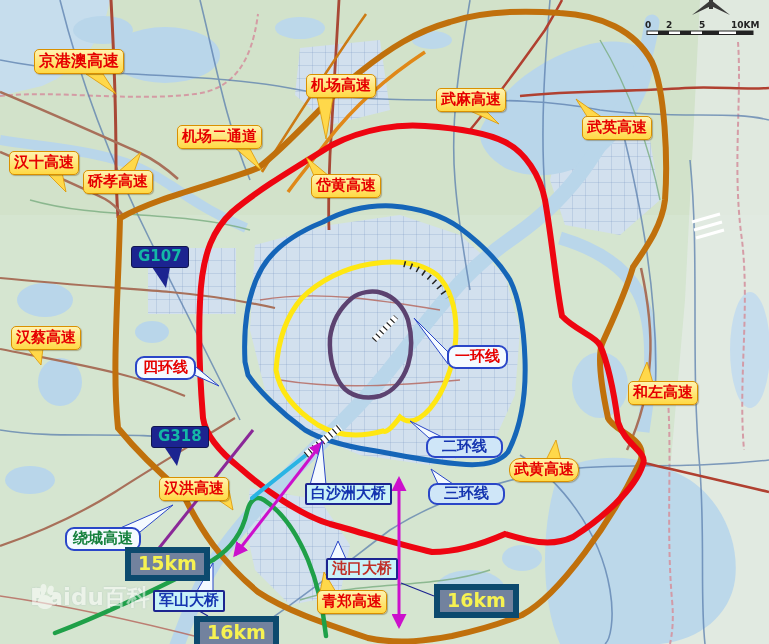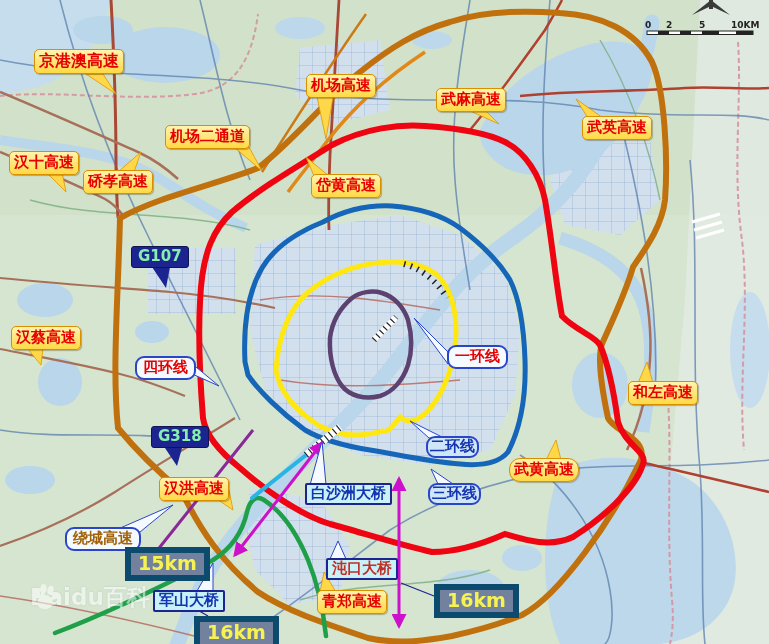--- a/index.html
+++ b/index.html
@@ -6,26 +6,26 @@
   #stage{position:relative;width:769px;height:644px;overflow:hidden;
          font-family:"DejaVu Sans",sans-serif;background:#d5e5d0;}
   #stage svg{position:absolute;left:0;top:0;}
   .lbl{position:absolute;line-height:1.05;white-space:nowrap;font-weight:bold;z-index:5;}
   
   .yc{background:linear-gradient(#fff3b0,#ffd944);border:1px solid #d99000;border-radius:5px;
       color:#e60000;font-size:15px;padding:3px 4px;box-shadow:1px 1px 1px rgba(90,60,0,.35);}
   
   .wc{background:#f4faff;border:2px solid #2a46c8;border-radius:9px;font-size:15px;padding:2px 6px;}
   .wc.red{color:#e60000;}
-  .wc.navy{color:#a16207;}
+  .wc.navy{color:#15803d;}
   
   .bc{background:#cfe6f8;border:2px solid #2a46c8;border-radius:9px;font-size:15px;
-      padding:1px 2px;color:#1535b0;}
-  
-  .gc{background:#1c2490;border:1px solid #10154f;border-radius:3px;color:#86efac;
+      padding:1px 14px;color:#1535b0;}
+  
+  .gc{background:#1c2490;border:1px solid #10154f;border-radius:3px;color:#14b8a6;
       font-size:15px;padding:2px 6px;}
   
   .kb{background:#72829e;border:6px solid #0c4a6e;color:#f6f251;font-size:19px;padding:1px 7px;}
   
   .br{background:#c9f2f8;border:2px solid #1c2490;border-radius:2px;font-size:15px;
       padding:1px 4px;color:#1535b0;}
   .br.red{color:#c03028;}
   
   .tick{position:absolute;font-size:9px;font-weight:bold;color:#222;z-index:5;}
   
@@ -218,21 +218,21 @@
       <path d="M191,560 L209,559"></path>
       <path d="M434,596 L401,583"></path>
       <path d="M208,616 L187,604"></path>
     </g>
   </g>
 </svg>
 
 <div class="lbl yc" style="left:34px;top:49px;font-size:16px;">京港澳高速</div>
 <div class="lbl yc" style="left:9px;top:151px;">汉十高速</div>
 <div class="lbl yc" style="left:83px;top:170px;">硚孝高速</div>
-<div class="lbl yc" style="left:165px;top:125px;">机场二通道</div>
+<div class="lbl yc" style="left:177px;top:125px;">机场二通道</div>
 <div class="lbl yc" style="left:306px;top:74px;">机场高速</div>
 <div class="lbl yc" style="left:311px;top:174px;">岱黄高速</div>
 <div class="lbl yc" style="left:436px;top:88px;">武麻高速</div>
 <div class="lbl yc" style="left:582px;top:116px;">武英高速</div>
 <div class="lbl yc" style="left:11px;top:326px;">汉蔡高速</div>
 <div class="lbl yc" style="left:628px;top:381px;">和左高速</div>
 <div class="lbl yc" style="left:159px;top:477px;">汉洪高速</div>
 <div class="lbl yc" style="left:509px;top:458px;border-radius:11px;">武黄高速</div>
 <div class="lbl yc" style="left:317px;top:590px;">青郑高速</div>
 

